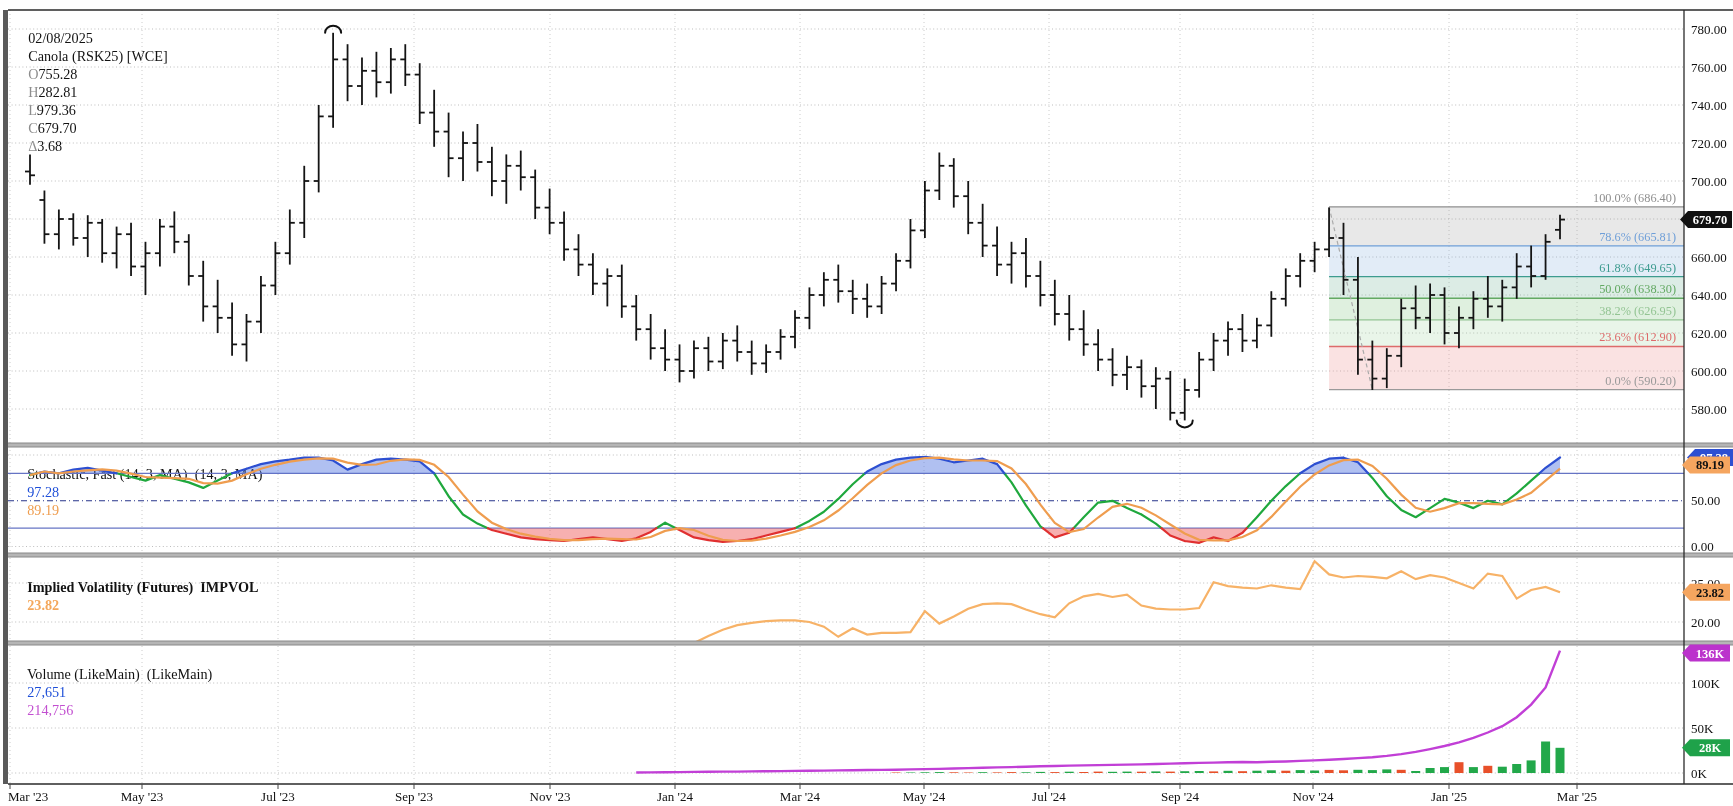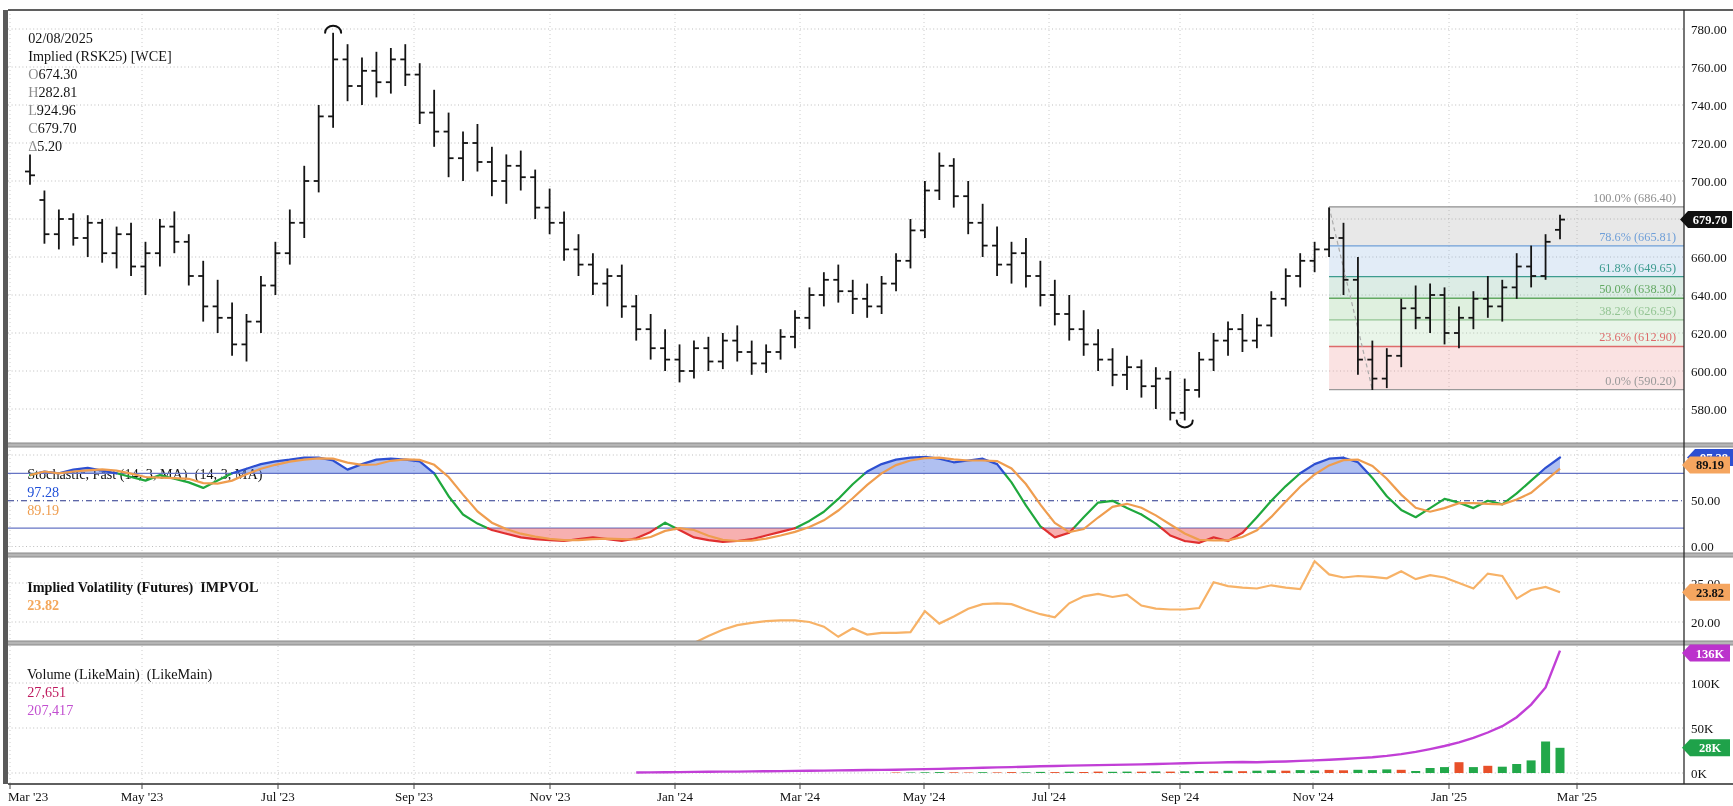--- a/index.html
+++ b/index.html
@@ -4,54 +4,54 @@
 <style>
   html,body{margin:0;padding:0;background:#fff;}
   .app{position:relative;width:1733px;height:806px;background:#fff;overflow:hidden;
        font-family:"Liberation Serif","DejaVu Serif",serif;color:#111;}
   .overlay{position:absolute;white-space:pre;font-size:14.2px;line-height:18px;z-index:1;}
   .overlay span{white-space:pre;}
   .glabel{color:#8d8d8d;}
   .kv-blue{color:#1f4fd8;}
   .kv-orange{color:#ef9d4f;}
   .kv-ltorange{color:#f4a85c;}
-  .kv-green{color:#be185d;}
+  .kv-green{color:#1d4ed8;}
   .kv-magenta{color:#c24fd0;}
   #chart-svg{position:absolute;left:0;top:0;z-index:2;}
 </style>
 </head>
 <body>
 
 <div class="app">
 
   <div class="overlay" style="left:14px;top:11px;">
     <span>02/08/2025</span><span> </span>
-    <span>Implied (RSK25) [WCE]</span><span>  </span>
-    <span class="glabel">O</span><span>674.30</span><span> </span>
+    <span>Canola (RSK25) [WCE]</span><span>  </span>
+    <span class="glabel">O</span><span>755.28</span><span> </span>
     <span class="glabel">H</span><span>282.81</span><span> </span>
-    <span class="glabel">L</span><span>924.96</span><span> </span>
+    <span class="glabel">L</span><span>979.36</span><span> </span>
     <span class="glabel">C</span><span>679.70</span><span> </span>
-    <span class="glabel">Δ</span><span>5.20</span>
+    <span class="glabel">Δ</span><span>3.68</span>
   </div>
 
   <div class="overlay" style="left:13px;top:447px;">
     <span>Stochastic, Fast (14, 3, MA)  (14, 3, MA)</span><span> </span>
     <span class="kv-blue">97.28</span><span> </span>
     <span class="kv-orange">89.19</span>
   </div>
 
   <div class="overlay" style="left:13px;top:560px;font-weight:bold;">
     <span>Implied Volatility (Futures)  IMPVOL</span><span> </span>
     <span class="kv-ltorange">23.82</span>
   </div>
 
   <div class="overlay" style="left:13px;top:647px;">
     <span>Volume (LikeMain)  (LikeMain)</span><span> </span>
     <span class="kv-green">27,651</span><span> </span>
-    <span class="kv-magenta">207,417</span>
+    <span class="kv-magenta">214,756</span>
   </div>
 
   <svg id="chart-svg" width="1733" height="806">
       <g>
         <line x1="10" y1="10" x2="10" y2="784" stroke="#cccccc" stroke-width="1" stroke-dasharray="1 3"></line>
         <line x1="142" y1="10" x2="142" y2="784" stroke="#cccccc" stroke-width="1" stroke-dasharray="1 3"></line>
         <line x1="278" y1="10" x2="278" y2="784" stroke="#cccccc" stroke-width="1" stroke-dasharray="1 3"></line>
         <line x1="414" y1="10" x2="414" y2="784" stroke="#cccccc" stroke-width="1" stroke-dasharray="1 3"></line>
         <line x1="550" y1="10" x2="550" y2="784" stroke="#cccccc" stroke-width="1" stroke-dasharray="1 3"></line>
         <line x1="675" y1="10" x2="675" y2="784" stroke="#cccccc" stroke-width="1" stroke-dasharray="1 3"></line>

